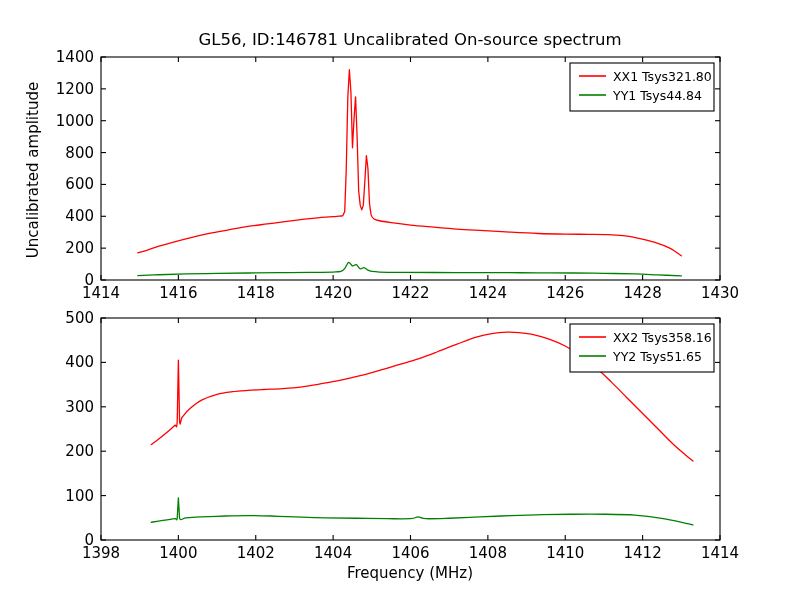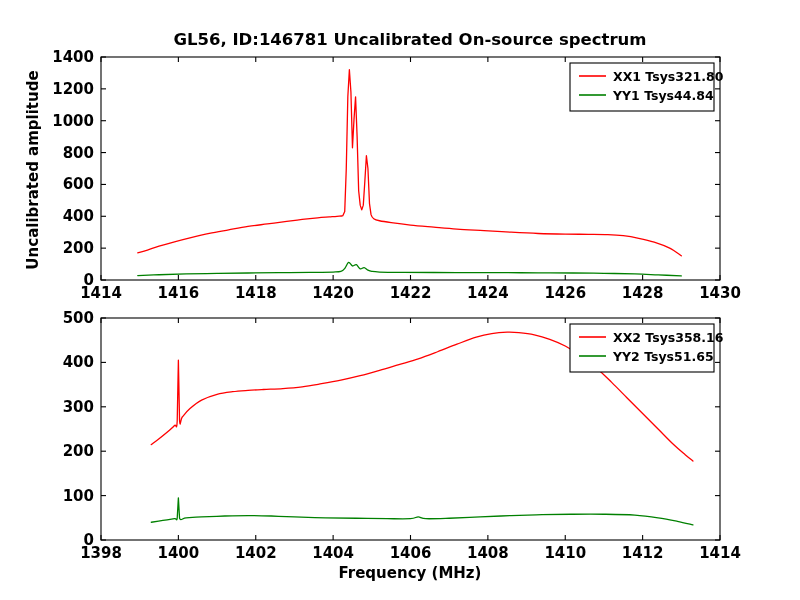--- a/index.html
+++ b/index.html
@@ -1,18 +1,18 @@
 <!DOCTYPE html>
 <html><head>
 <meta charset="utf-8">
 <style>
   html,body{margin:0;padding:0;background:#ffffff;}
   body{width:800px;height:600px;overflow:hidden;
        font-family:"DejaVu Sans","Liberation Sans",sans-serif;}
-  #figure{position:relative;width:800px;height:600px;background:#ffffff;font-weight:bold;}
+  #figure{position:relative;width:800px;height:600px;background:#ffffff;}
   svg{display:block;}
   .axis-line{fill:none;stroke:#000000;stroke-width:1.1;}
   .tick{stroke:#000000;stroke-width:1.1;}
   .ticklabel{font-size:15px;fill:#000000;
              font-family:"DejaVu Sans","Liberation Sans",sans-serif;}
   .axlabel{font-size:15px;fill:#000000;
            font-family:"DejaVu Sans","Liberation Sans",sans-serif;}
   .title{font-size:16.5px;fill:#000000;
          font-family:"DejaVu Sans","Liberation Sans",sans-serif;}
   .series{fill:none;stroke-width:1.3;stroke-linejoin:round;stroke-linecap:round;}

